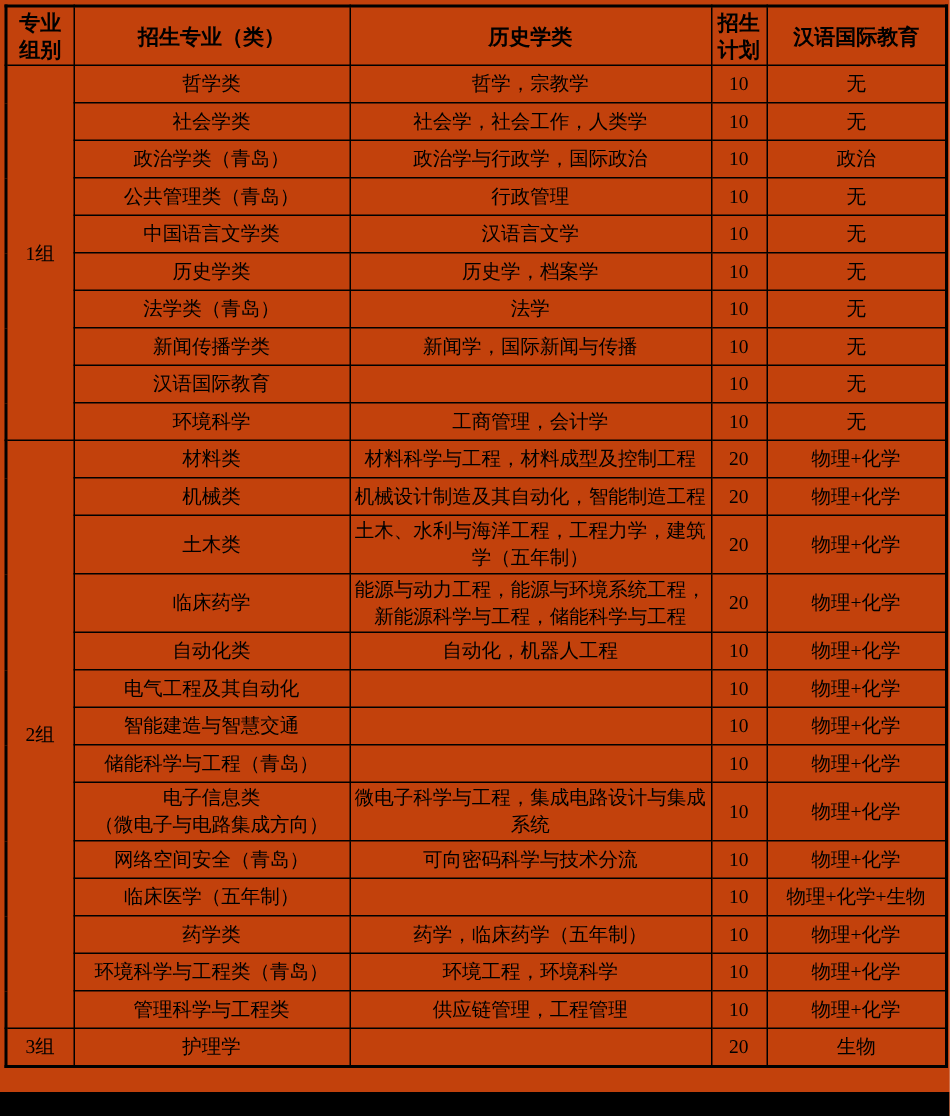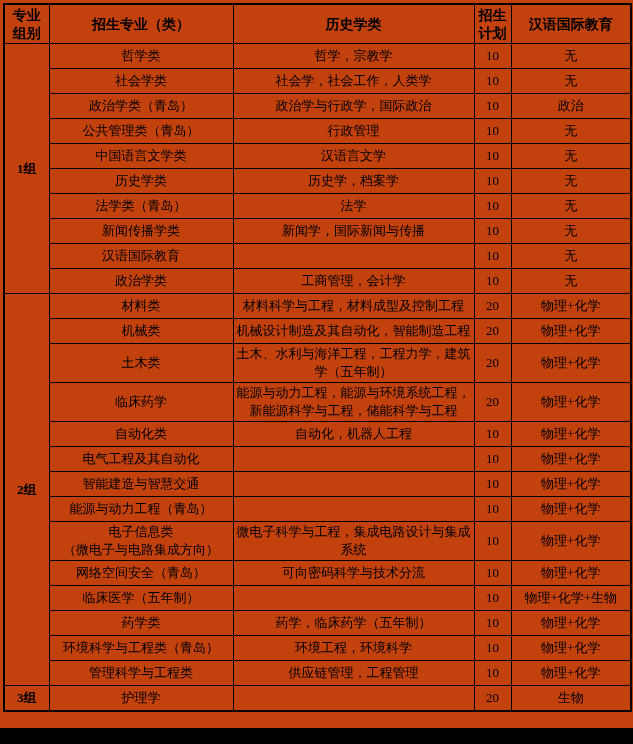--- a/index.html
+++ b/index.html
@@ -38,21 +38,20 @@
     font-weight: bold;
     font-size: 14px;
     height: 33px;
   }
   table.adm td {
     font-size: 13px;
     height: 25px;
   }
   td.group-cell {
     font-size: 13px;
-    font-weight: bold;
   }
   td.plan-cell {
     font-size: 13px;
     font-family: "Liberation Serif", "DejaVu Serif", serif;
     margin-left: 40px;
   }
   .bottom-bar {
     position: absolute;
     left: 0; bottom: 0;
     width: 633px; height: 16px;
@@ -132,21 +131,21 @@
           <td class="plan-cell">10</td>
           <td class="subjects-cell">无</td>
         </tr>
         <tr>
           <td class="major-cell">汉语国际教育</td>
           <td class="includes-cell"></td>
           <td class="plan-cell">10</td>
           <td class="subjects-cell">无</td>
         </tr>
         <tr>
-          <td class="major-cell">政治学类</td>
+          <td class="major-cell">环境科学</td>
           <td class="includes-cell">工商管理，会计学</td>
           <td class="plan-cell">10</td>
           <td class="subjects-cell">无</td>
         </tr>
         <tr>
           <td class="group-cell" rowspan="14">2组</td>
           <td class="major-cell">材料类</td>
           <td class="includes-cell">材料科学与工程，材料成型及控制工程</td>
           <td class="plan-cell">20</td>
           <td class="subjects-cell">物理+化学</td>
@@ -183,21 +182,21 @@
           <td class="plan-cell">10</td>
           <td class="subjects-cell">物理+化学</td>
         </tr>
         <tr>
           <td class="major-cell">智能建造与智慧交通</td>
           <td class="includes-cell"></td>
           <td class="plan-cell">10</td>
           <td class="subjects-cell">物理+化学</td>
         </tr>
         <tr>
-          <td class="major-cell">能源与动力工程（青岛）</td>
+          <td class="major-cell">储能科学与工程（青岛）</td>
           <td class="includes-cell"></td>
           <td class="plan-cell">10</td>
           <td class="subjects-cell">物理+化学</td>
         </tr>
         <tr>
           <td class="major-cell">电子信息类
 （微电子与电路集成方向）</td>
           <td class="includes-cell">微电子科学与工程，集成电路设计与集成
 系统</td>
           <td class="plan-cell">10</td>

